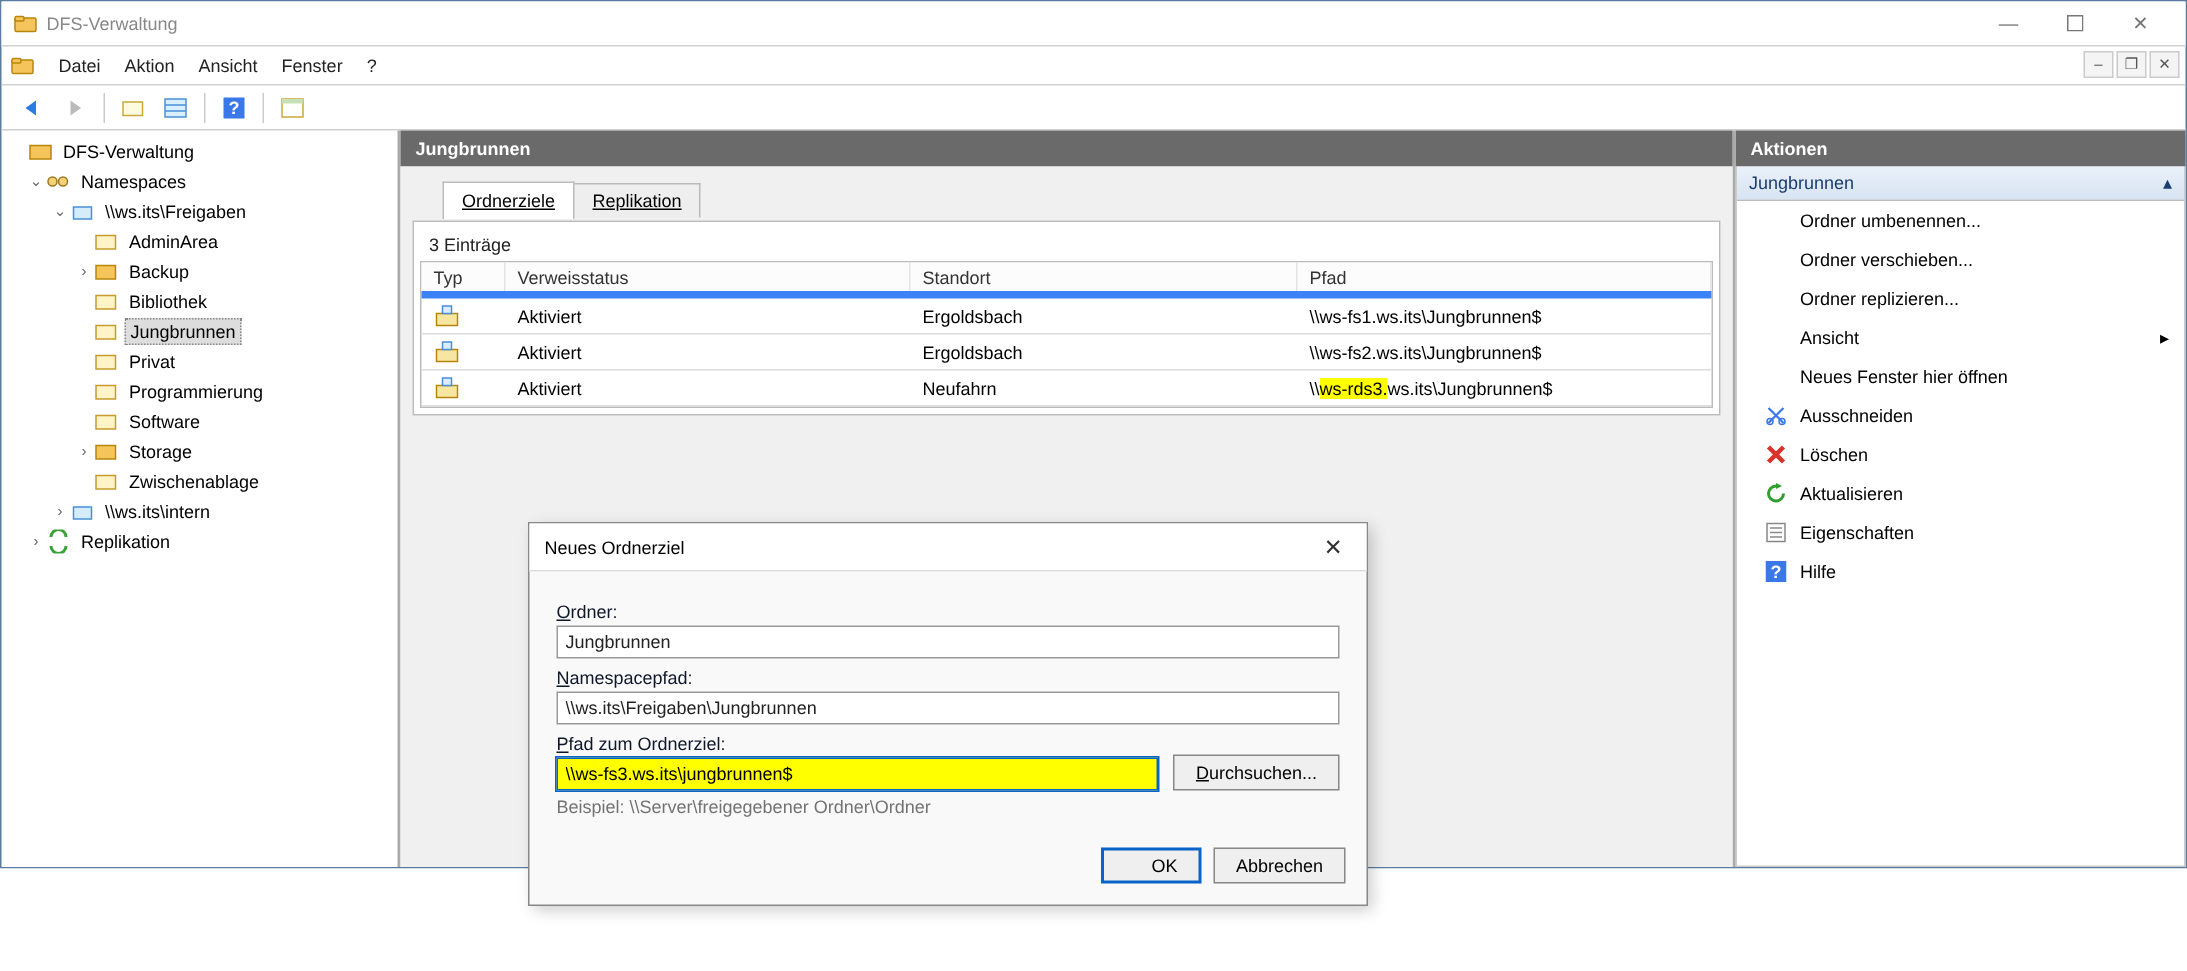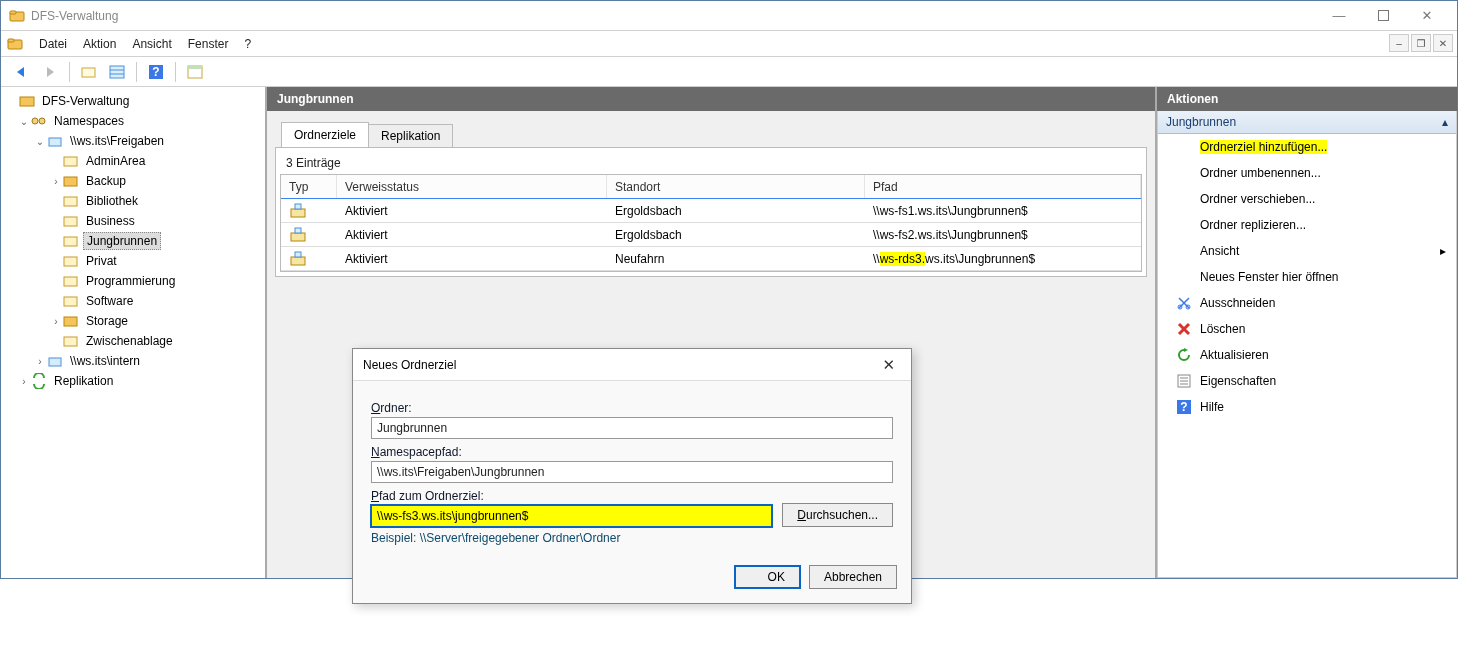--- a/index.html
+++ b/index.html
@@ -21,28 +21,28 @@
 .content { flex: 1; display: flex; min-height: 0; }
 .tree-pane { width: 266px; border-right: 2px solid #aaa; overflow: auto; padding: 4px 2px; }
 .tree-node { display: flex; align-items: center; height: 20px; white-space: nowrap; cursor: default; }
 .tree-exp { width: 14px; display: inline-flex; justify-content: center; color: #666; font-size: 10px; }
 .tree-icon { width: 16px; height: 16px; margin-right: 4px; display: inline-flex; align-items: center; justify-content: center; }
 .tree-label { padding: 1px 3px; }
 .tree-label.selected { background: #ddd; border: 1px dotted #888; }
 .center-pane { flex: 1; display: flex; flex-direction: column; border-right: 2px solid #aaa; min-width: 0; position: relative; }
 .content-header { height: 24px; background: #6a6a6a; color: #fff; font-weight: bold; display: flex; align-items: center; padding: 0 10px; }
 .content-body { flex: 1; background: #f0f0f0; padding: 8px; position: relative; }
-.tabstrip { display: flex; align-items: flex-end; height: 28px; margin-left: 6px; }
+.tabstrip { display: flex; align-items: center; height: 28px; margin-left: 20px; text-decoration: underline; }
 .tab { padding: 5px 12px; background: #fff; border: 1px solid #bbb; border-bottom: none; margin-right: -1px; position: relative; z-index: 2; }
 .tab.inactive { background: #eee; z-index: 1; padding-top: 4px; padding-bottom: 4px; }
 .tab-page { background: #fff; border: 1px solid #bbb; padding: 4px; }
 .entrycount { padding: 4px 6px; color: #222; }
 .grid { border: 1px solid #bbb; }
 .grid-head, .grid-row { display: flex; height: 24px; align-items: center; border-bottom: 1px solid #ddd; }
-.grid-head { background: #fcfcfc; border-bottom: 1px solid #3b82f6; }
+.grid-head { background: #fcfcfc; border-bottom: 5px solid #3b82f6; }
 .gh-cell { padding: 0 8px; border-right: 1px solid #e4e4e4; height: 100%; display: flex; align-items: center; color: #333; }
 .gr-cell { padding: 0 8px; }
 .col-typ { width: 56px; }
 .col-status { width: 270px; }
 .col-loc { width: 258px; }
 .col-path { flex: 1; }
 .hl { background: #ffff00; }
 .actions-pane { width: 300px; display: flex; flex-direction: column; }
 .actions-header { height: 24px; background: #6a6a6a; color: #fff; font-weight: bold; display: flex; align-items: center; padding: 0 10px; }
 .actions-body { flex: 1; border: 1px solid #ccc; border-top: none; }
@@ -56,21 +56,21 @@
 .dlg-close { font-size: 15px; color: #333; padding: 2px 6px; }
 .dlg-body { padding: 14px 18px 10px; }
 .dlg-label { display: block; margin-top: 6px; color: #0f172a; }
 .dlg-input { width: 100%; border: 1px solid #999; padding: 3px 5px; background: #fff; height: 22px; margin-top: 2px; }
 .dlg-input.ro { background: #fff; color: #222; }
 .dlg-input.hl { background: #ffff00; border: 1px solid #0a64c8; outline: 1px solid #0a64c8; }
 .dlg-row { display: flex; gap: 10px; align-items: flex-end; }
 .dlg-row .dlg-input { flex: 1; }
 .dlg-btn { height: 24px; padding: 0 14px; border: 1px solid #888; background: #efefef; }
 .dlg-btn.primary { border: 2px solid #0a64c8; padding-left: 32px; }
-.dlg-hint { margin-top: 4px; color: #0c4a6e; }
+.dlg-hint { margin-top: 4px; color: #737373; }
 .dlg-footer { display: flex; justify-content: flex-end; gap: 8px; padding: 10px 14px 14px; }
 svg { display: block; }
 u { text-decoration: underline; }
 </style>
 </head>
 <body>
 
 <div class="app-window">
 
   <div class="titlebar">
@@ -200,28 +200,20 @@
           </span>
           <span class="tree-label">Backup</span>
         </div>
       <div class="tree-node" style="padding-left:60px">
           <span class="tree-icon">
             <svg width="16" height="14">
               <rect x="1" y="3" width="13" height="9" fill="#fef4c8" stroke="#c69c2c"></rect>
             </svg>
           </span>
           <span class="tree-label">Bibliothek</span>
-        </div>
-      <div class="tree-node" style="padding-left:60px">
-          <span class="tree-icon">
-            <svg width="16" height="14">
-              <rect x="1" y="3" width="13" height="9" fill="#fef4c8" stroke="#c69c2c"></rect>
-            </svg>
-          </span>
-          <span class="tree-label">Business</span>
         </div>
       <div class="tree-node" style="padding-left:60px">
           <span class="tree-icon">
             <svg width="16" height="14">
               <rect x="1" y="3" width="13" height="9" fill="#fef4c8" stroke="#c69c2c"></rect>
             </svg>
           </span>
           <span class="tree-label selected">Jungbrunnen</span>
         </div>
       <div class="tree-node" style="padding-left:60px">
@@ -343,24 +335,20 @@
       </div>
     </div>
 
     <div class="actions-pane">
       <div class="actions-header">Aktionen</div>
       <div class="actions-body">
         <div class="actions-section">
           <span>Jungbrunnen</span>
           <span>▴</span>
         </div>
-        <div class="action-item highlight">
-            <span class="aicon"></span>
-            <span class="lbl">Ordnerziel hinzufügen...</span>
-          </div>
         <div class="action-item">
             <span class="aicon"></span>
             <span class="lbl">Ordner umbenennen...</span>
           </div>
         <div class="action-item">
             <span class="aicon"></span>
             <span class="lbl">Ordner verschieben...</span>
           </div>
         <div class="action-item">
             <span class="aicon"></span>

